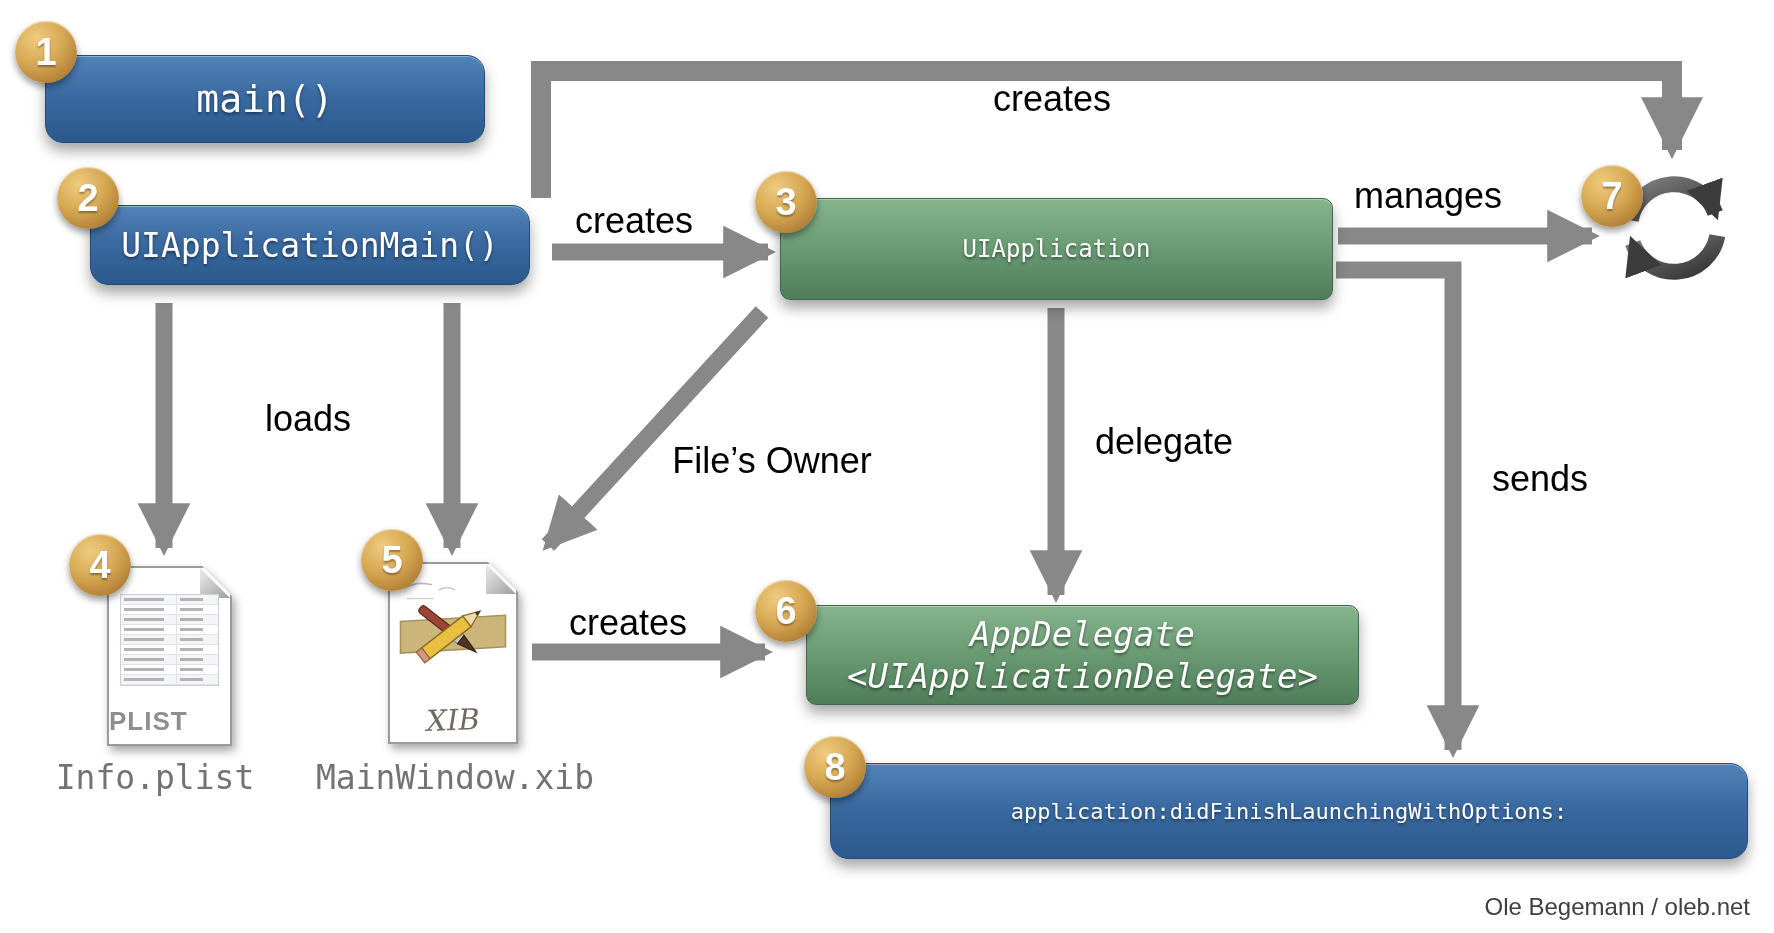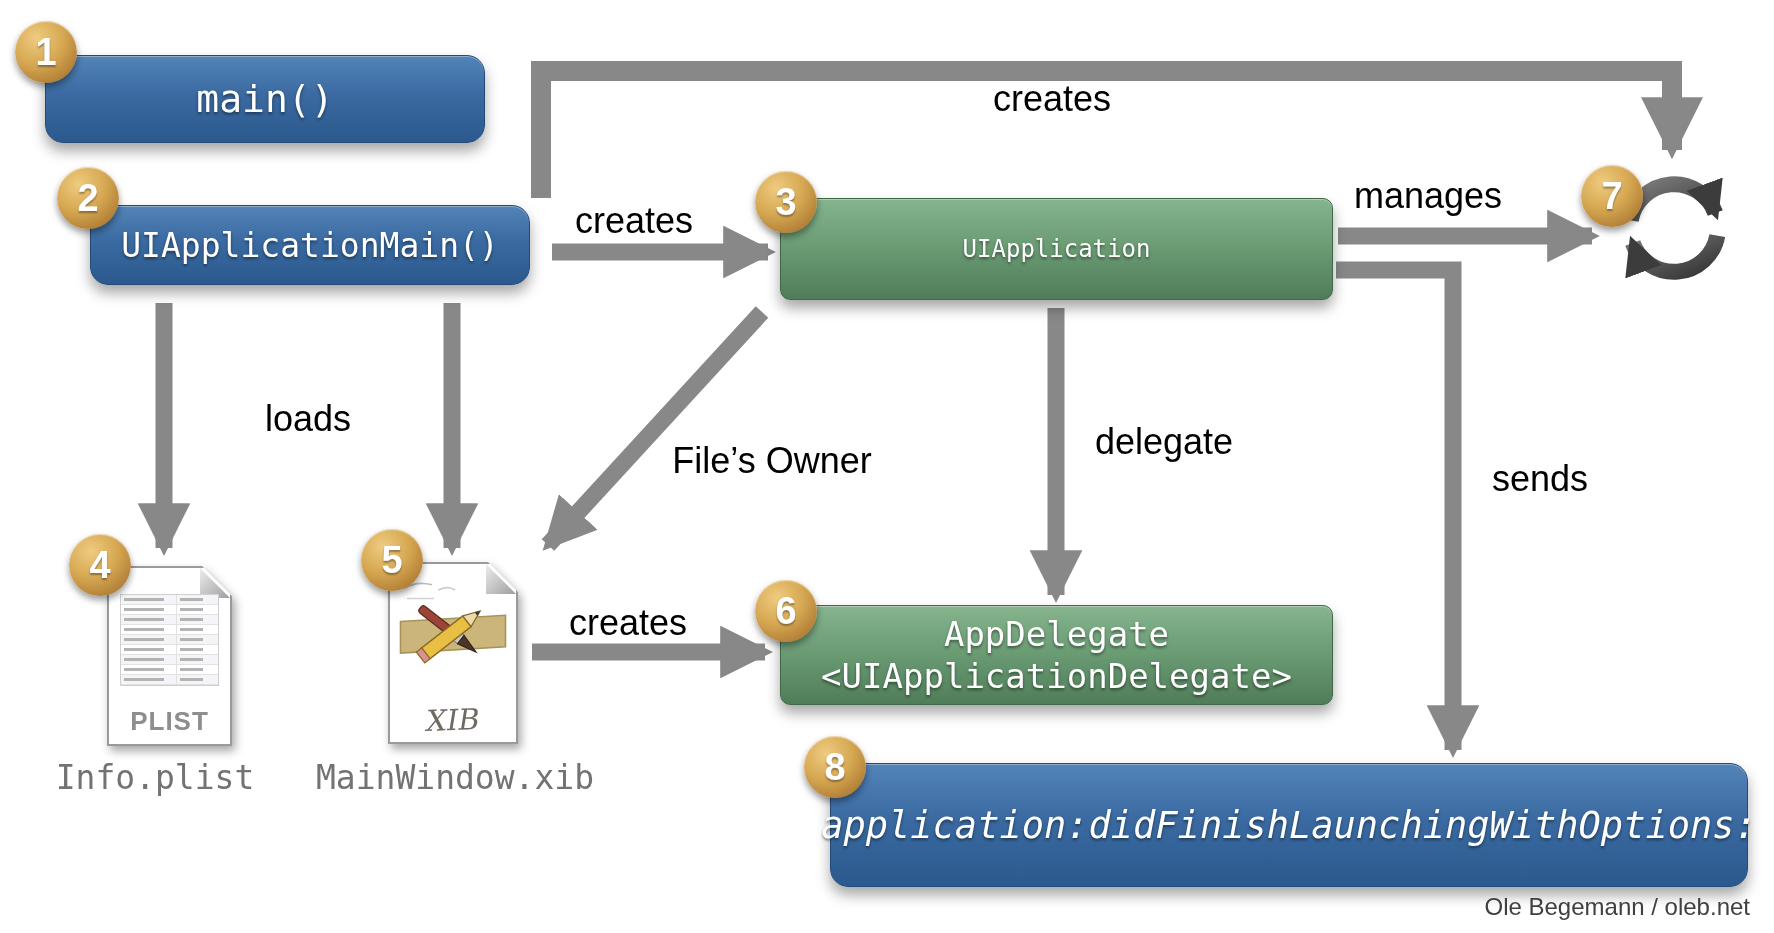--- a/index.html
+++ b/index.html
@@ -65,21 +65,21 @@
   }
   .plist-row { display:flex; height:10px; border-bottom:1px solid #e2e2e2; }
   .plist-row:nth-child(odd){ background:#f3f5f8; }
   .plist-row .k { width:58%; border-right:1px solid #e2e2e2; position:relative; }
   .plist-row .v { width:42%; position:relative; }
   .plist-row .k::after, .plist-row .v::after {
     content:""; position:absolute; left:3px; right:22%; top:3px; height:3px; background:#b3b3b3;
   }
   .plist-row .v::after { right:38%; }
   .doc-word-plist {
-    position:absolute; bottom:7px; left:0; right:0; text-align:center;
+    position:absolute; bottom:7px; left:0; right:0; text-align:left;
     font-weight:bold; font-size:26px; color:#8e8e8e; letter-spacing:1px;
     font-family:"Liberation Sans", sans-serif;
   }
   .doc-word-xib {
     position:absolute; bottom:5px; left:0; right:0; text-align:center;
     font-style:italic; font-size:29px; color:#6f6a62;
     font-family:"DejaVu Serif", serif; transform:rotate(-2deg);
   }
   .xib-art { position:absolute; left:0; top:6px; width:100%; height:78%; }
   .runloop-icon { position:absolute; z-index:2; }
@@ -190,33 +190,33 @@
           <rect x="28" y="52" width="50" height="13" fill="#e9bf43" stroke="#8a6a20" stroke-width="1.4"></rect>
           <rect x="22" y="52" width="6.5" height="13" fill="#d89191" stroke="#8a6a20" stroke-width="1.2"></rect>
           <polygon points="78,52 94,58.5 78,65" fill="#ecd9ac" stroke="#8a6a20" stroke-width="1.2"></polygon>
           <polygon points="89,56.3 94,58.5 89,60.7" fill="#3a3a3a"></polygon>
         </g>
       </svg>
       <div class="doc-word-xib">XIB</div>
     </div>
   </div>
 
-  <div class="node green" style="left:780px; top:605px; width:553px; height:100px; font-size:34px; line-height:1.25;">
+  <div class="node green" style="left:806px; top:605px; width:553px; height:100px; font-size:34px; line-height:1.25;font-style:italic;">
     <div>
       <div>AppDelegate</div>
       <div>&lt;UIApplicationDelegate&gt;</div>
     </div>
   </div>
 
   <svg class="runloop-icon" style="left:1604px; top:158px;" width="140" height="140" viewBox="0 0 140 140">
     <path d="M 26.7 62.4 A 44 44 0 0 1 111.3 55.0" fill="none" stroke="url(#rlgrad)" stroke-width="16" marker-end="url(#ahDark)"></path>
     <path d="M 113.3 77.6 A 44 44 0 0 1 28.7 85.0" fill="none" stroke="url(#rlgrad)" stroke-width="16" marker-end="url(#ahDark)"></path>
   </svg>
 
-  <div class="node blue" style="left:830px; top:763px; width:918px; height:124px; font-size:37px;font-style:italic;">
+  <div class="node blue" style="left:830px; top:763px; width:918px; height:96px; font-size:22px;">
     <span>application:didFinishLaunchingWithOptions:</span>
   </div>
 
   <div class="badge" style="left:15px;  top:21px;">1</div>
   <div class="badge" style="left:57px;  top:167px;">2</div>
   <div class="badge" style="left:755px; top:171px;">3</div>
   <div class="badge" style="left:69px;  top:534px;">4</div>
   <div class="badge" style="left:361px; top:529px;">5</div>
   <div class="badge" style="left:755px; top:580px;">6</div>
   <div class="badge" style="left:1581px;top:165px;">7</div>

